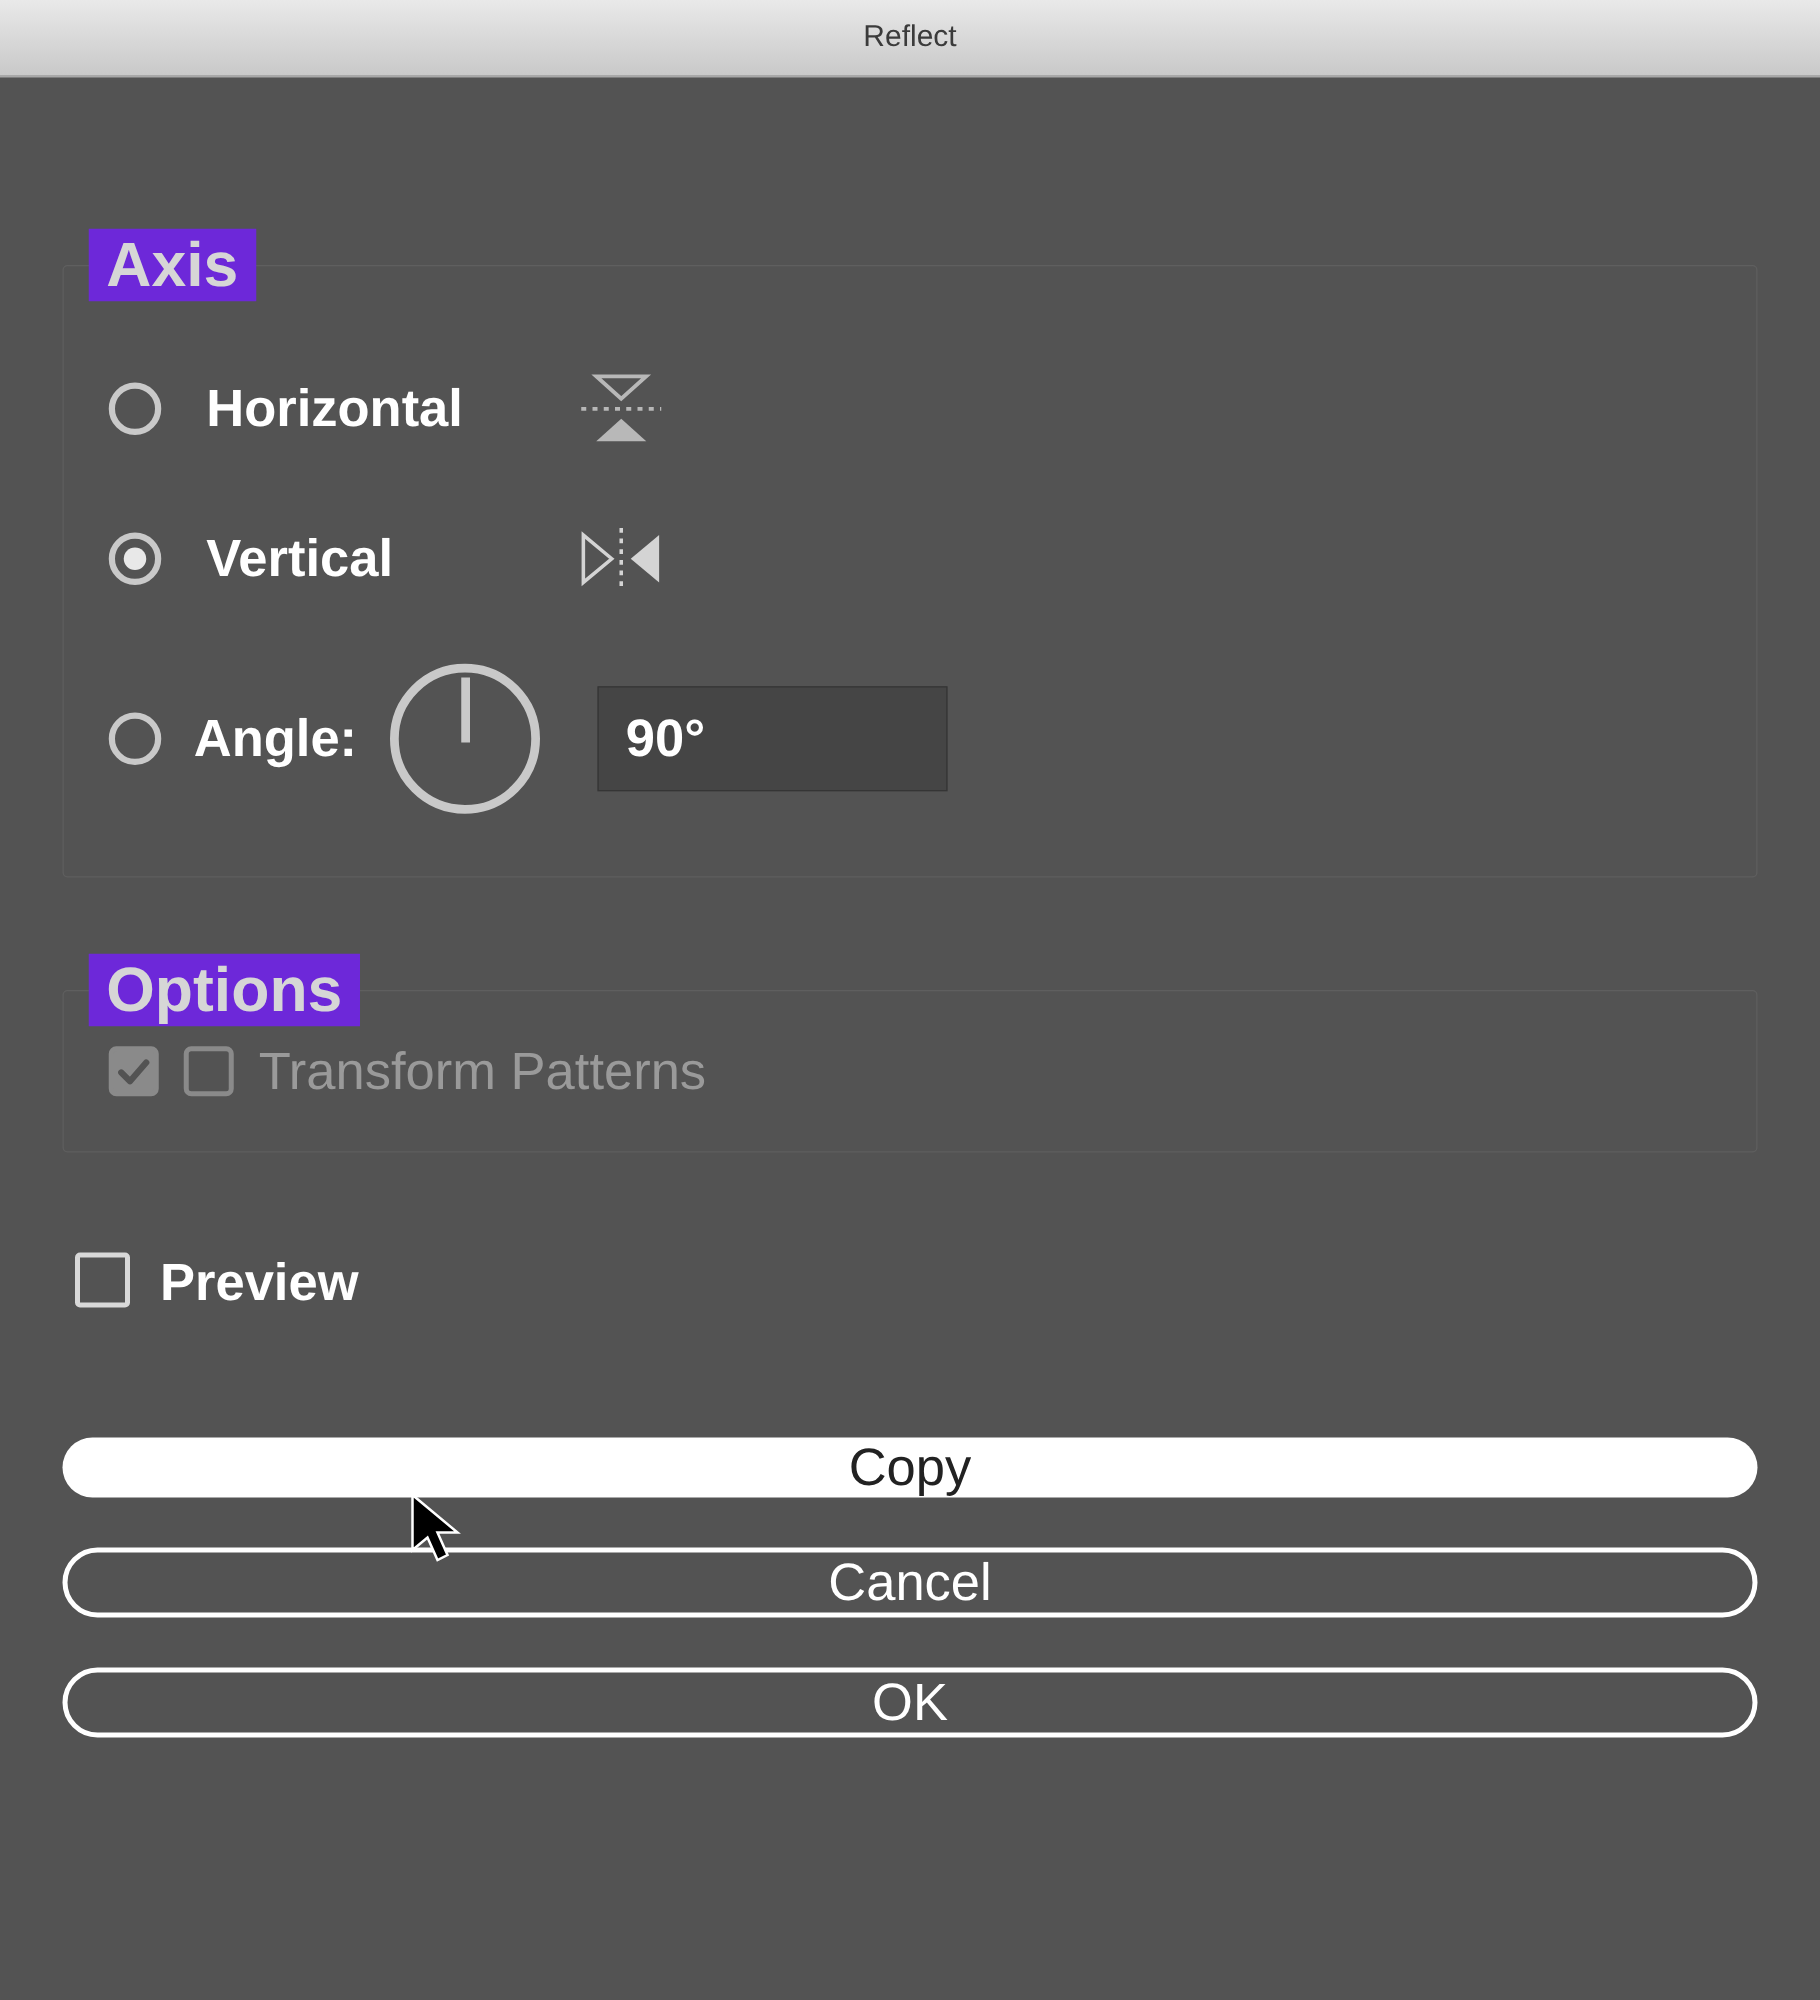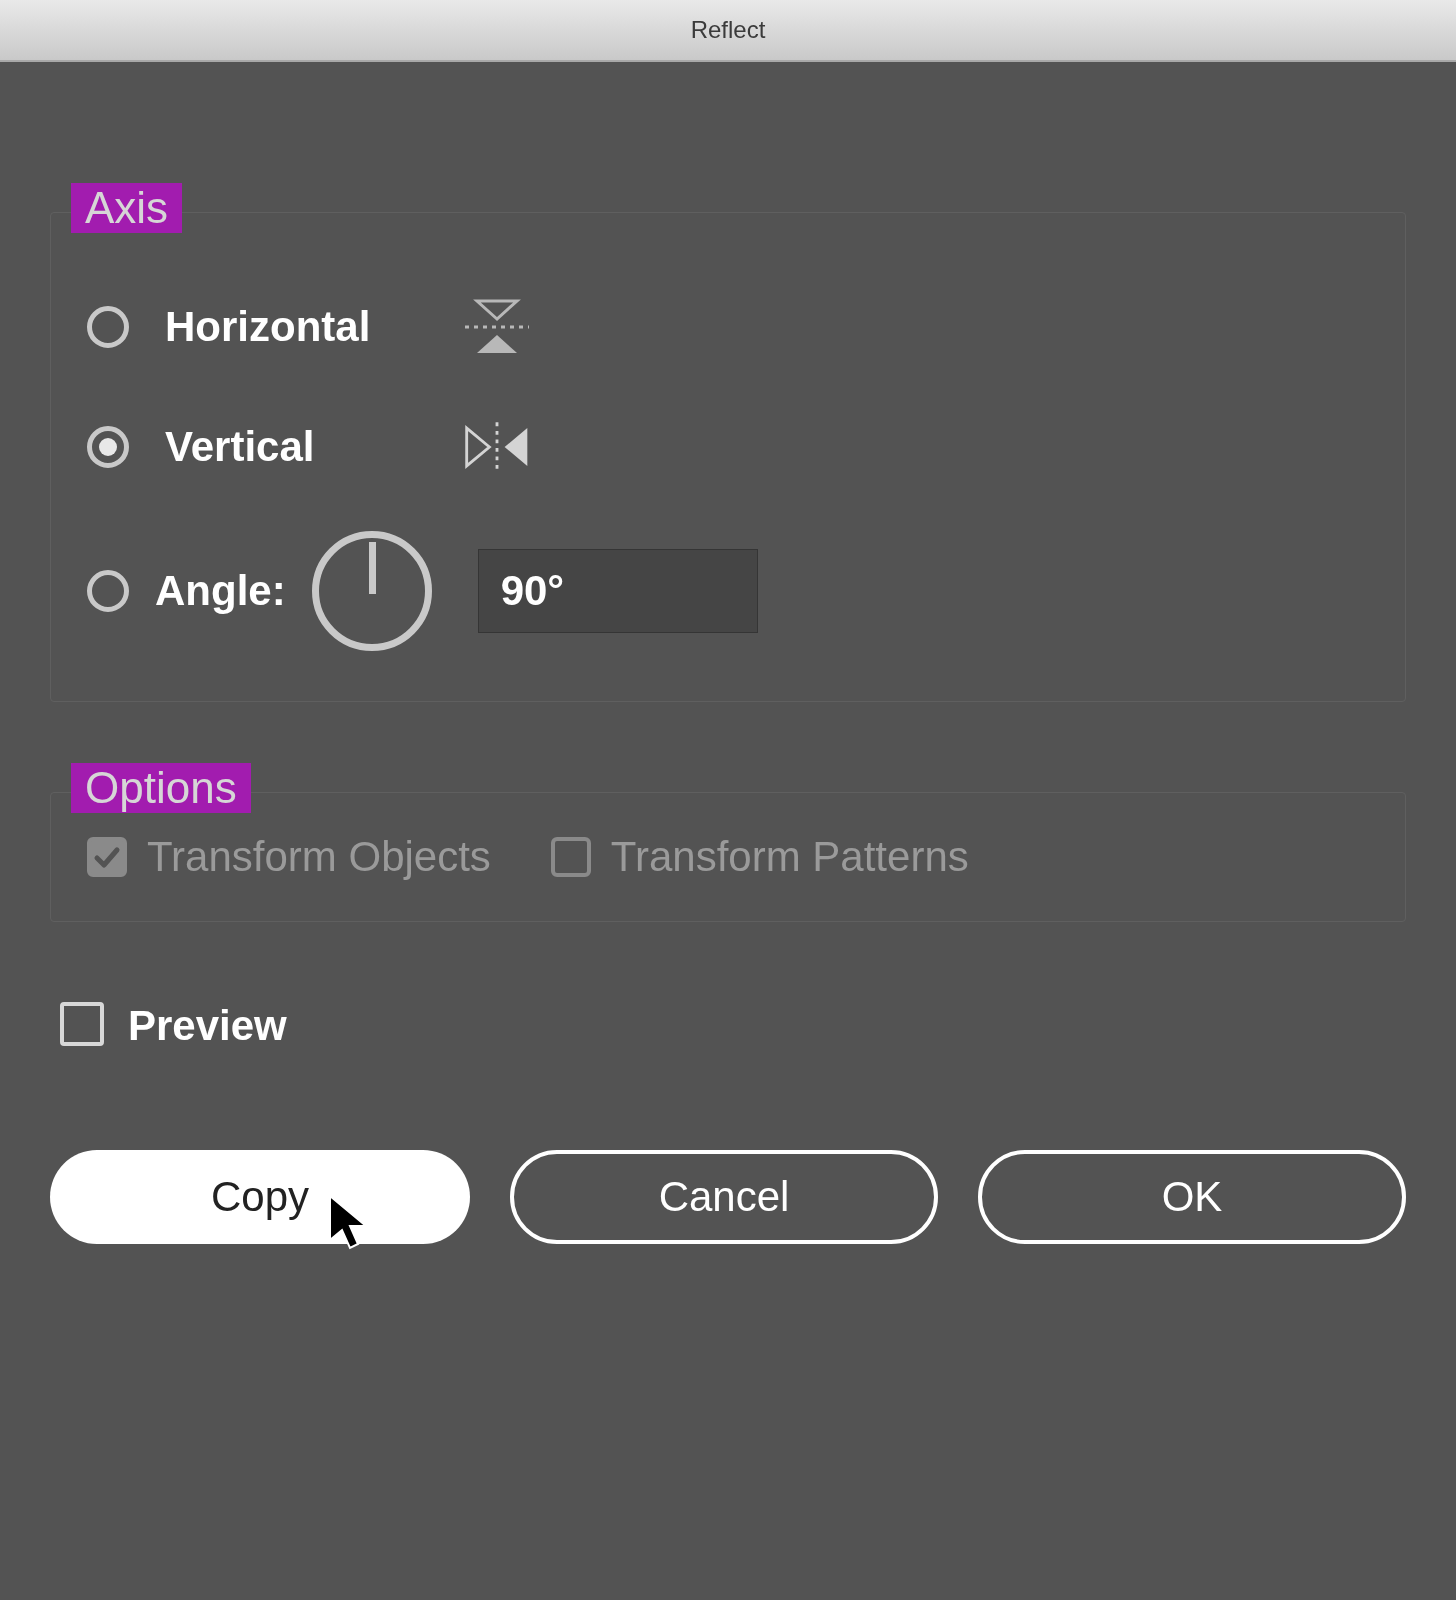--- a/index.html
+++ b/index.html
@@ -37,24 +37,25 @@
   .group{
     position:relative;
     border:1px solid #5f5f5f;
     border-radius:4px;
     padding:60px 36px 50px 36px;
     margin-top:90px;
   }
   .group-legend{
     position:absolute;
     top:-30px;left:20px;
-    background:#a21caf;
+    background:#6d28d9;
     padding:0 14px;
     color:#d6d6d6;
-    font-size:44px;
+    font-size:50px;
+    font-weight:bold;
   }
   
   .radio-row{
     display:flex;
     align-items:center;
     gap:36px;
     margin:18px 0 48px 0;
   }
   .radio{
     width:42px;height:42px;
@@ -154,20 +155,21 @@
     margin-left:10px;
   }
   .preview-row .rlabel{font-weight:600;}
   .preview-row .checkbox{border-color:#d8d8d8;width:44px;height:44px;border-radius:4px;}
   
   .button-row{
     display:flex;
     gap:40px;
     margin-top:100px;
     position:relative;
+    flex-direction:column;
   }
   .btn{
     flex:1;
     height:94px;
     border-radius:60px;
     display:flex;align-items:center;justify-content:center;
     font-size:42px;font-weight:500;
     box-sizing:border-box;
     cursor:default;
   }
@@ -235,21 +237,20 @@
   </div>
 
   <div class="group options-group">
     <div class="group-legend">Options</div>
     <div class="options-row">
       <div class="checkbox checked">
         <svg viewBox="0 0 32 32">
             <polyline points="6,17 13,24 26,9" fill="none" stroke="#535353" stroke-width="5" stroke-linecap="round" stroke-linejoin="round"></polyline>
           </svg>
       </div>
-      <span class="cb-label">Transform Objects</span>
 
       <div class="checkbox"></div>
       <span class="cb-label">Transform Patterns</span>
     </div>
   </div>
 
   <div class="preview-row">
     <div class="checkbox"></div>
     <div class="rlabel">Preview</div>
   </div>

